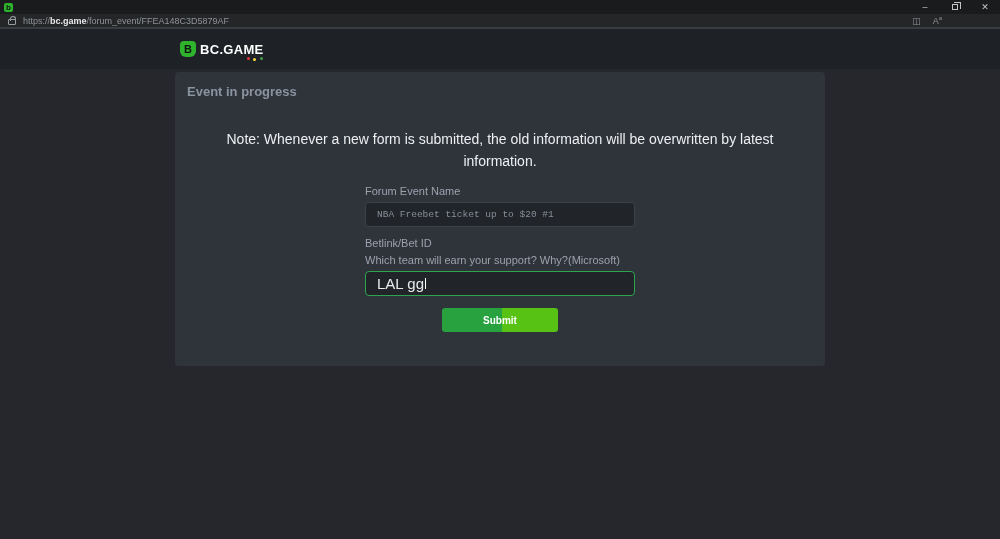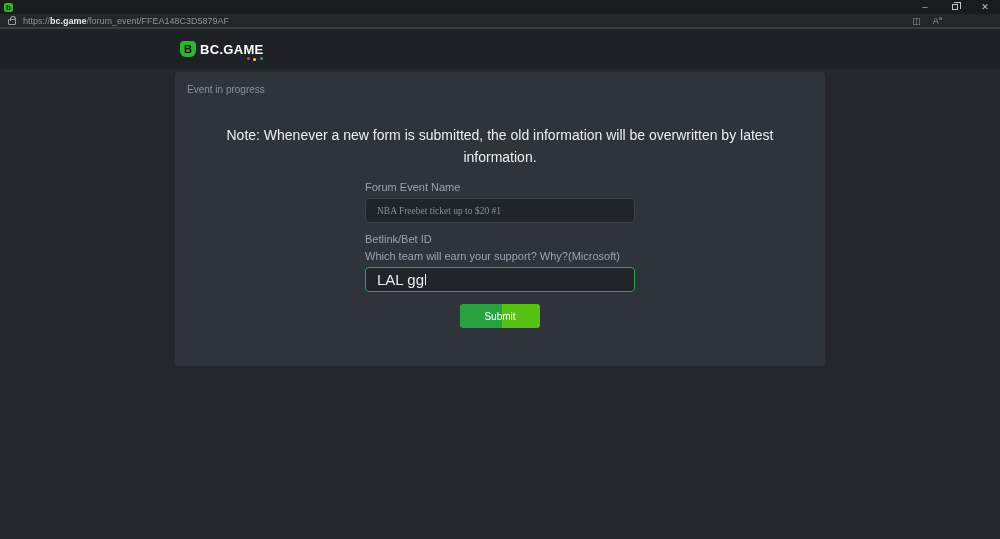--- a/index.html
+++ b/index.html
@@ -33,36 +33,36 @@
   .page-header { height:40px; background:#1e2227; display:flex; align-items:center; padding-left:180px; }
   .logo { position:relative; display:flex; align-items:center; gap:4px; }
   .logo-mark { width:16px; height:16px; background:#2fb32c; border-radius:4px 4px 6px 6px; color:#0e1511;
                font-weight:bold; font-size:11px; text-align:center; line-height:16px; position:relative; }
   .logo-text { color:#ffffff; font-weight:bold; font-size:13px; letter-spacing:0.3px; }
   .confetti { position:absolute; width:3px; height:3px; border-radius:50%; }
 
   .content { height:469px; background:#25272d; }
   .card { width:650px; margin-left:175px; position:relative; top:3px; height:294px;
           background:#2f333a; border-radius:4px; padding:12px 12px 0 12px; }
-  .status { color:#8a93a0; font-size:10px; }
+  .status { color:#8a93a0; font-size:13px;font-weight:bold; }
   .note { margin-top:29px; color:#edeff1; font-size:14px; line-height:22px; text-align:center;
           padding:0 6px; }
   .form { width:270px; margin:13px auto 0; }
   .field-label { color:#9aa3ae; font-size:11px; margin-bottom:5px; }
   .field-input { width:100%; height:25px; background:#212429; border:1px solid #3c4148;
                  border-radius:4px; color:#8archived; color:#878e98; font-size:9.5px; padding:0 11px;
-                 font-family:Liberation Serif, serif; outline:none; margin-bottom:10px;
+                 font-family:Liberation Mono, monospace; outline:none; margin-bottom:10px;
                  display:block; }
   .field-box { width:100%; height:25px; background:#212429; border:1px solid #2da44d;
                border-radius:4px; color:#e8eaec; font-size:15px; padding:0 11px; margin-bottom:10px;
                display:flex; align-items:center; }
   .caret { display:inline-block; width:1px; height:11px; background:#ffffff; margin-left:1px; }
   .submit-row { text-align:center; margin-top:12px; }
-  .submit-btn { width:80px; height:24px; border:none; border-radius:3px; color:#ffffff;
-                font-weight:normal; font-size:10px; font-family:"Liberation Sans", sans-serif;
+  .submit-btn { width:116px; height:24px; border:none; border-radius:3px; color:#ffffff;
+                font-weight:bold; font-size:10px; font-family:"Liberation Sans", sans-serif;
                 background:linear-gradient(90deg,#28a23f 0%,#28a23f 52%,#57c214 52%,#57c214 100%);
                 cursor:pointer; }
 </style>
 </head>
 <body>
 
 <div class="titlebar">
   <span class="favicon">b</span>
   <div class="win-controls">
     <span class="win-btn">–</span>

